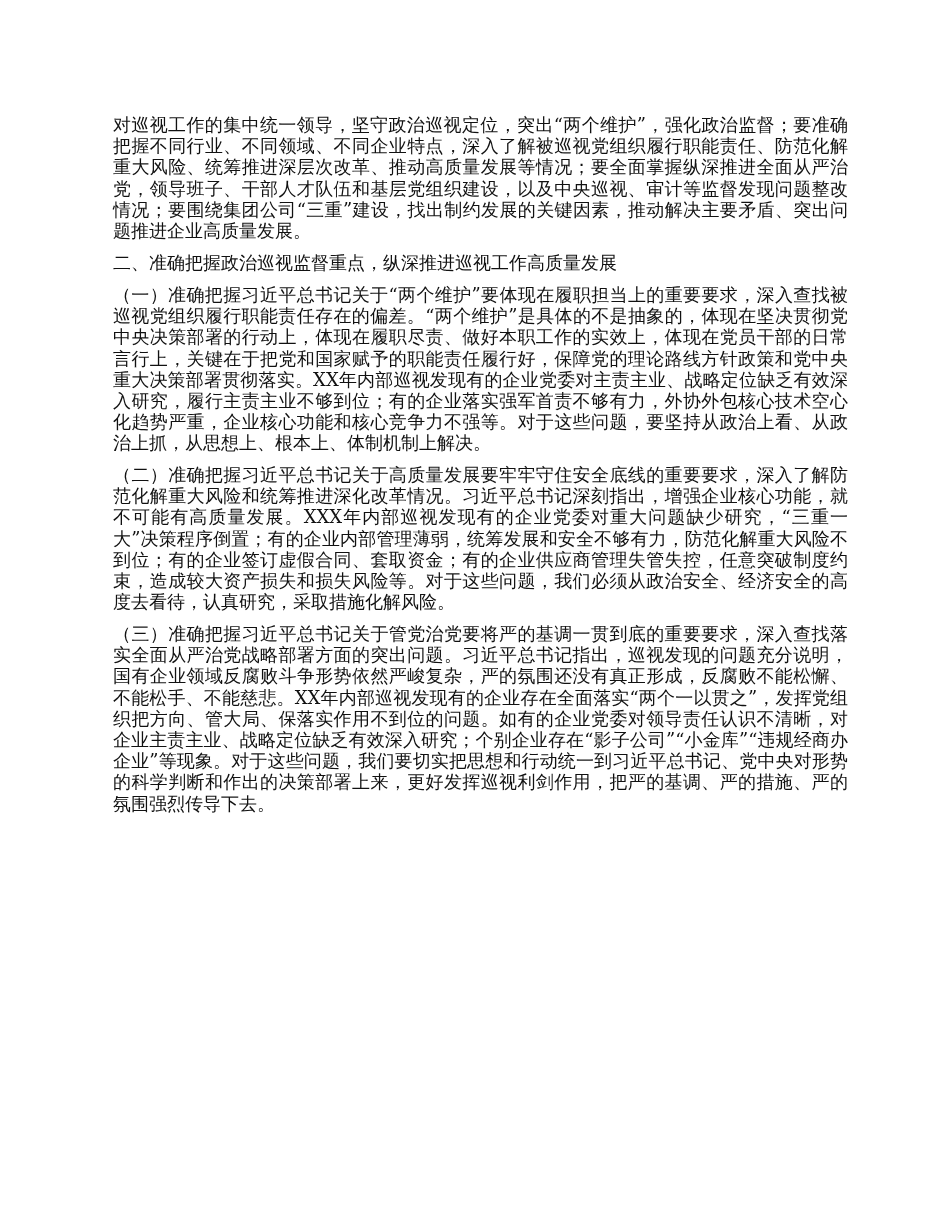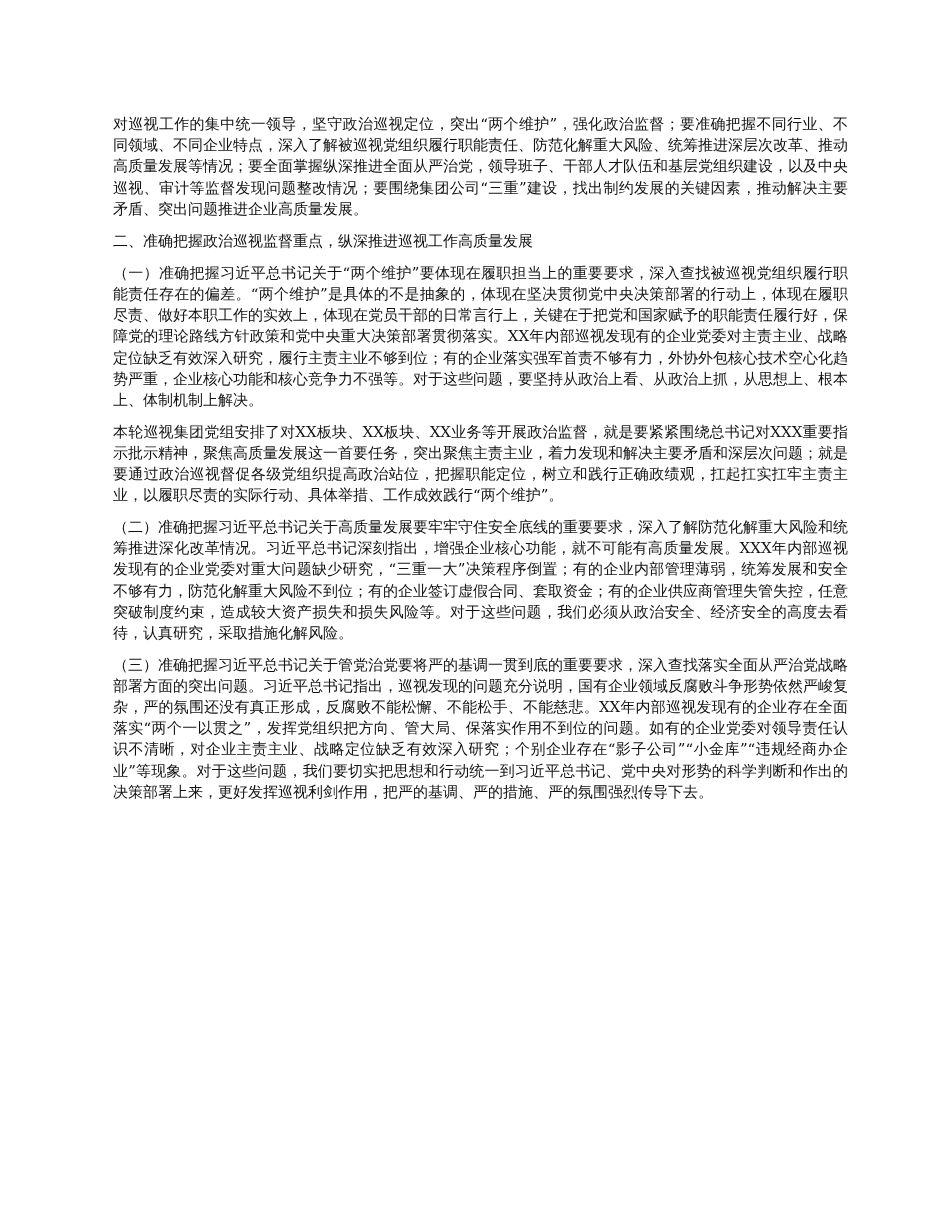--- a/index.html
+++ b/index.html
@@ -1,28 +1,27 @@
 <!DOCTYPE html>
 <html><head>
 <meta charset="utf-8">
 <style>
   html, body { margin:0; padding:0; background:#ffffff; }
   body { width:950px; height:1230px; position:relative; overflow:hidden; }
   .page {
     position:absolute; left:113px; top:114px; width:735px;
     font-family:"DejaVu Serif","Liberation Serif",serif;
-    font-size:15px; line-height:21.2px; color:#111;
+    font-size:18px; line-height:21.2px; color:#111;
     text-align:justify;
   }
   .page p { margin:0 0 10.5px 0; padding:0; }
   .page p.heading { margin-bottom:11px; }
 </style>
 </head>
 <body>
 
 <div class="page">
   <p>对巡视工作的集中统一领导，坚守政治巡视定位，突出“两个维护”，强化政治监督；要准确把握不同行业、不同领域、不同企业特点，深入了解被巡视党组织履行职能责任、防范化解重大风险、统筹推进深层次改革、推动高质量发展等情况；要全面掌握纵深推进全面从严治党，领导班子、干部人才队伍和基层党组织建设，以及中央巡视、审计等监督发现问题整改情况；要围绕集团公司“三重”建设，找出制约发展的关键因素，推动解决主要矛盾、突出问题推进企业高质量发展。</p>
   <p class="heading">二、准确把握政治巡视监督重点，纵深推进巡视工作高质量发展</p>
   <p>（一）准确把握习近平总书记关于“两个维护”要体现在履职担当上的重要要求，深入查找被巡视党组织履行职能责任存在的偏差。“两个维护”是具体的不是抽象的，体现在坚决贯彻党中央决策部署的行动上，体现在履职尽责、做好本职工作的实效上，体现在党员干部的日常言行上，关键在于把党和国家赋予的职能责任履行好，保障党的理论路线方针政策和党中央重大决策部署贯彻落实。XX年内部巡视发现有的企业党委对主责主业、战略定位缺乏有效深入研究，履行主责主业不够到位；有的企业落实强军首责不够有力，外协外包核心技术空心化趋势严重，企业核心功能和核心竞争力不强等。对于这些问题，要坚持从政治上看、从政治上抓，从思想上、根本上、体制机制上解决。</p>
-  <p>本轮巡视集团党组安排了对XX板块、XX板块、XX业务等开展政治监督，就是要紧紧围绕总书记对XXX重要指示批示精神，聚焦高质量发展这一首要任务，突出聚焦主责主业，着力发现和解决主要矛盾和深层次问题；就是要通过政治巡视督促各级党组织提高政治站位，把握职能定位，树立和践行正确政绩观，扛起扛实扛牢主责主业，以履职尽责的实际行动、具体举措、工作成效践行“两个维护”。</p>
   <p>（二）准确把握习近平总书记关于高质量发展要牢牢守住安全底线的重要要求，深入了解防范化解重大风险和统筹推进深化改革情况。习近平总书记深刻指出，增强企业核心功能，就不可能有高质量发展。XXX年内部巡视发现有的企业党委对重大问题缺少研究，“三重一大”决策程序倒置；有的企业内部管理薄弱，统筹发展和安全不够有力，防范化解重大风险不到位；有的企业签订虚假合同、套取资金；有的企业供应商管理失管失控，任意突破制度约束，造成较大资产损失和损失风险等。对于这些问题，我们必须从政治安全、经济安全的高度去看待，认真研究，采取措施化解风险。</p>
   <p>（三）准确把握习近平总书记关于管党治党要将严的基调一贯到底的重要要求，深入查找落实全面从严治党战略部署方面的突出问题。习近平总书记指出，巡视发现的问题充分说明，国有企业领域反腐败斗争形势依然严峻复杂，严的氛围还没有真正形成，反腐败不能松懈、不能松手、不能慈悲。XX年内部巡视发现有的企业存在全面落实“两个一以贯之”，发挥党组织把方向、管大局、保落实作用不到位的问题。如有的企业党委对领导责任认识不清晰，对企业主责主业、战略定位缺乏有效深入研究；个别企业存在“影子公司”“小金库”“违规经商办企业”等现象。对于这些问题，我们要切实把思想和行动统一到习近平总书记、党中央对形势的科学判断和作出的决策部署上来，更好发挥巡视利剑作用，把严的基调、严的措施、严的氛围强烈传导下去。</p>
 </div>
 
 </body></html>

